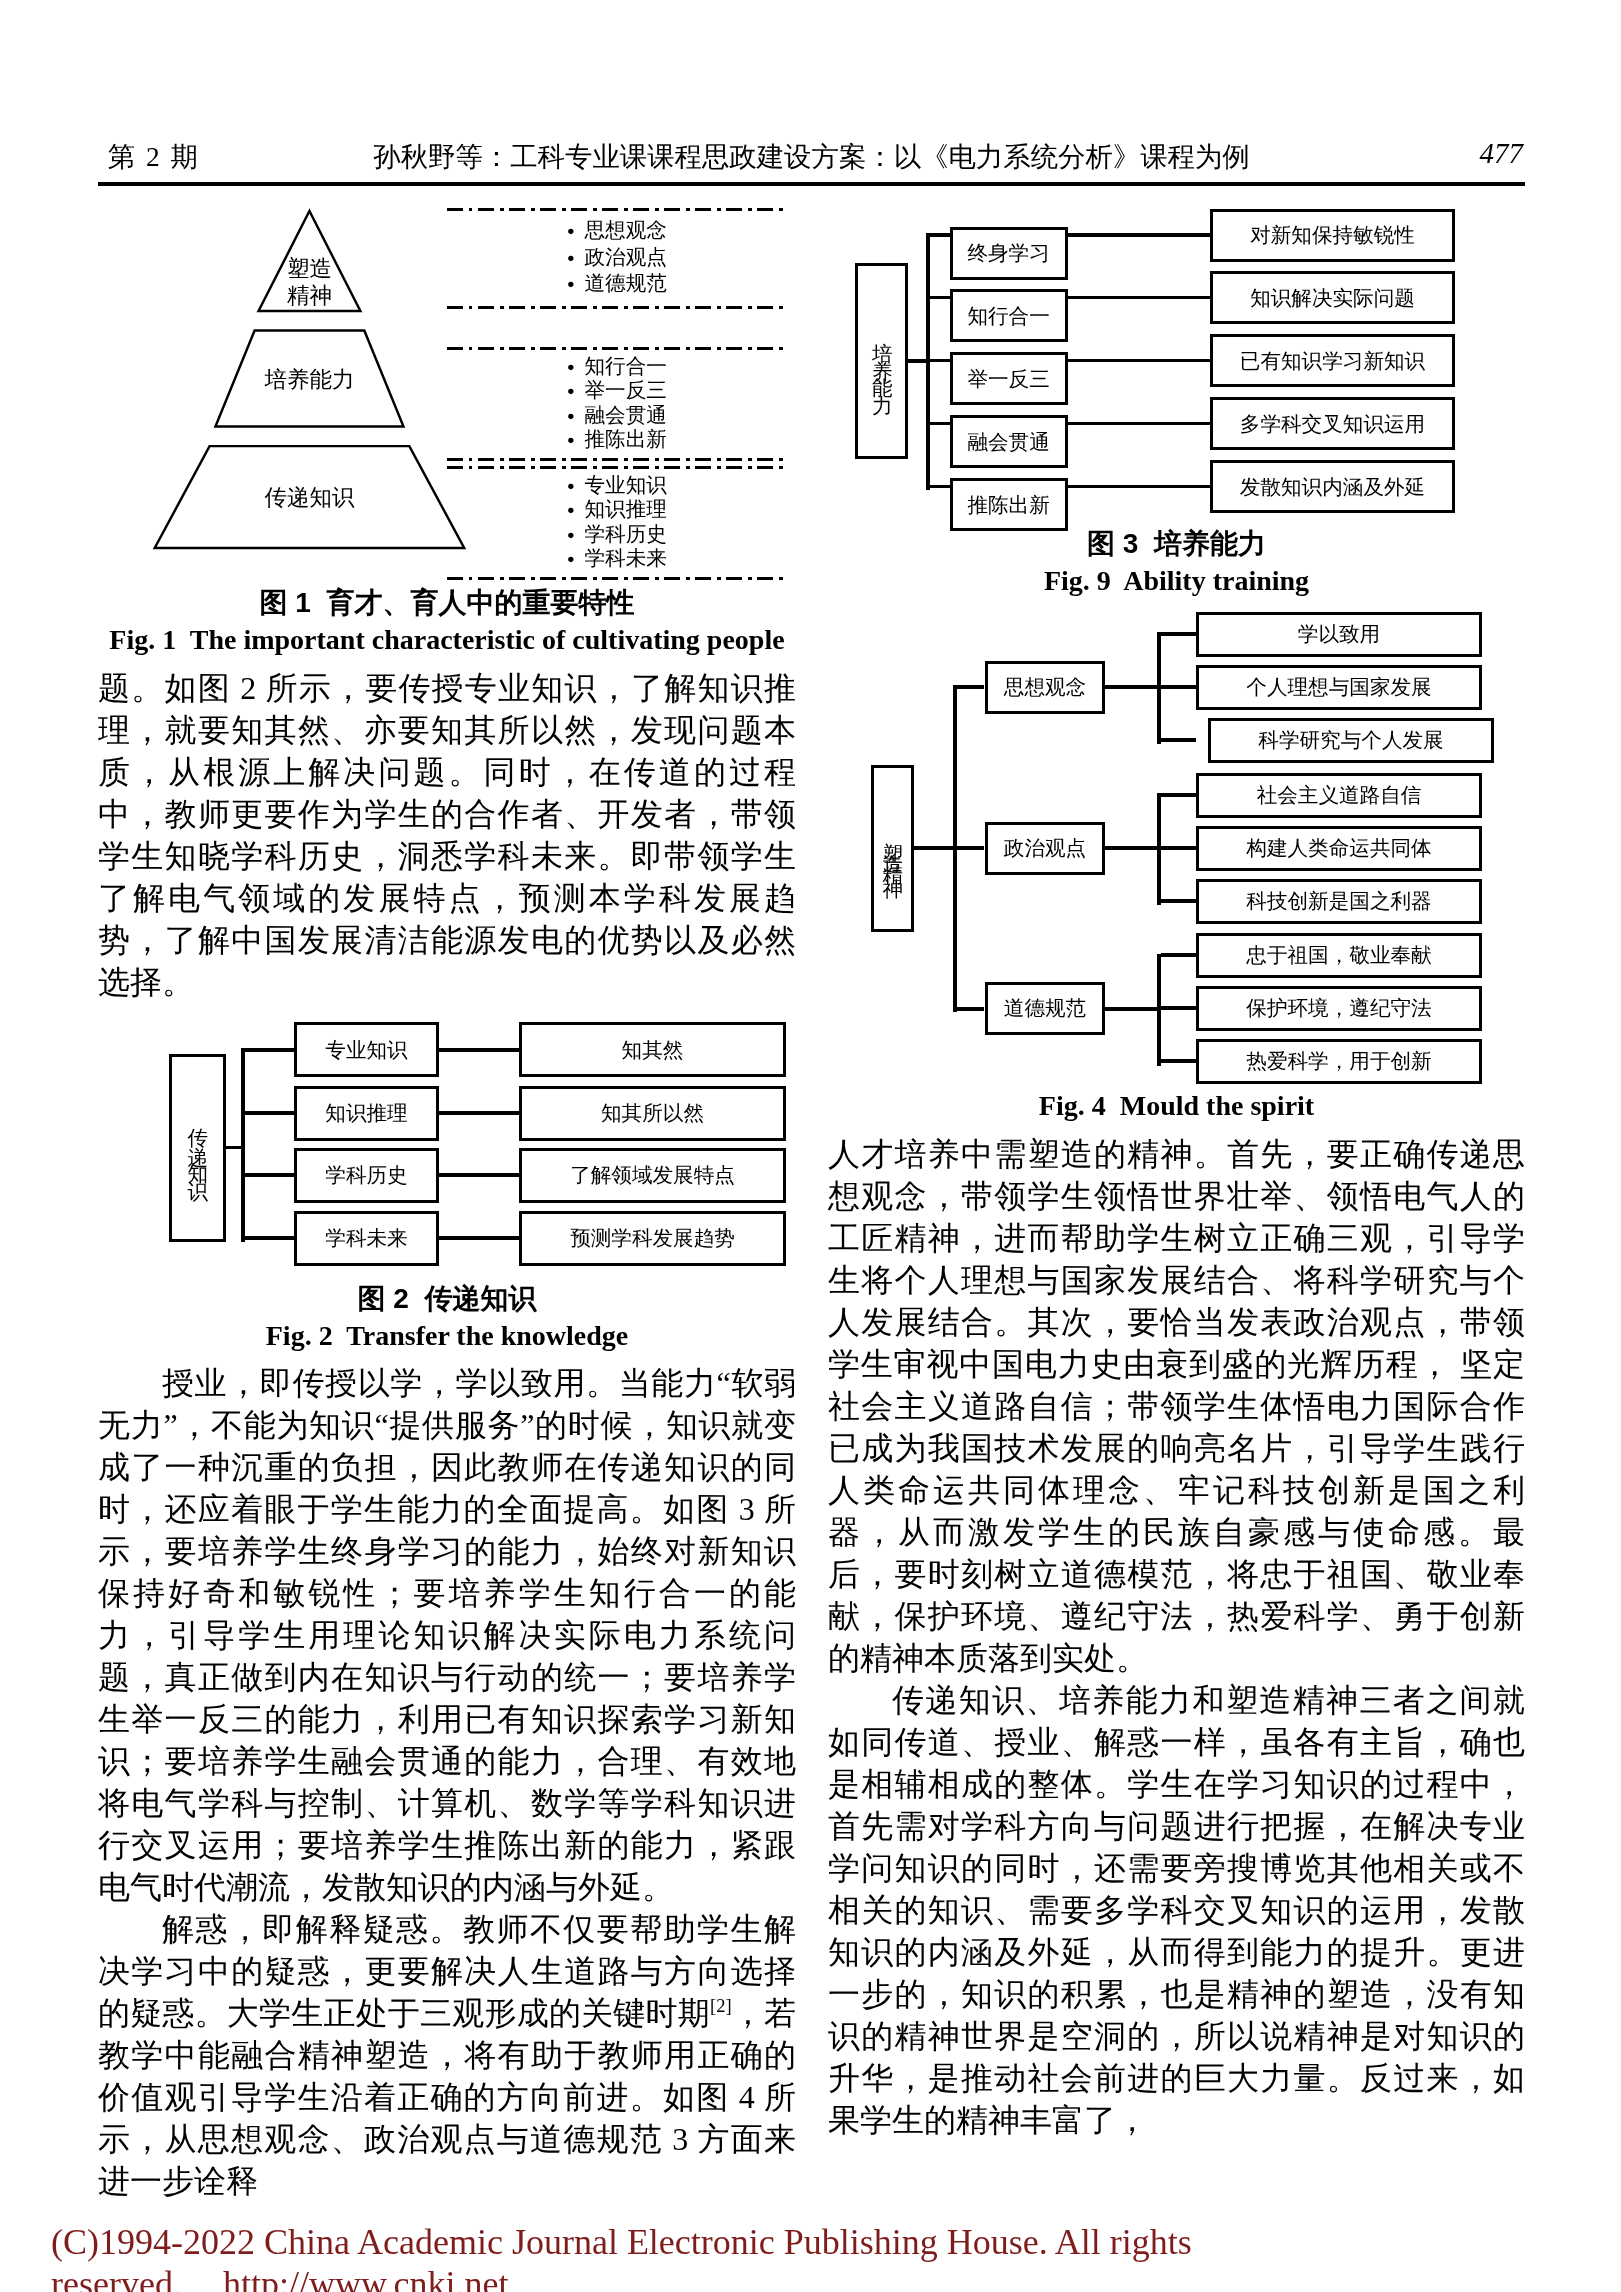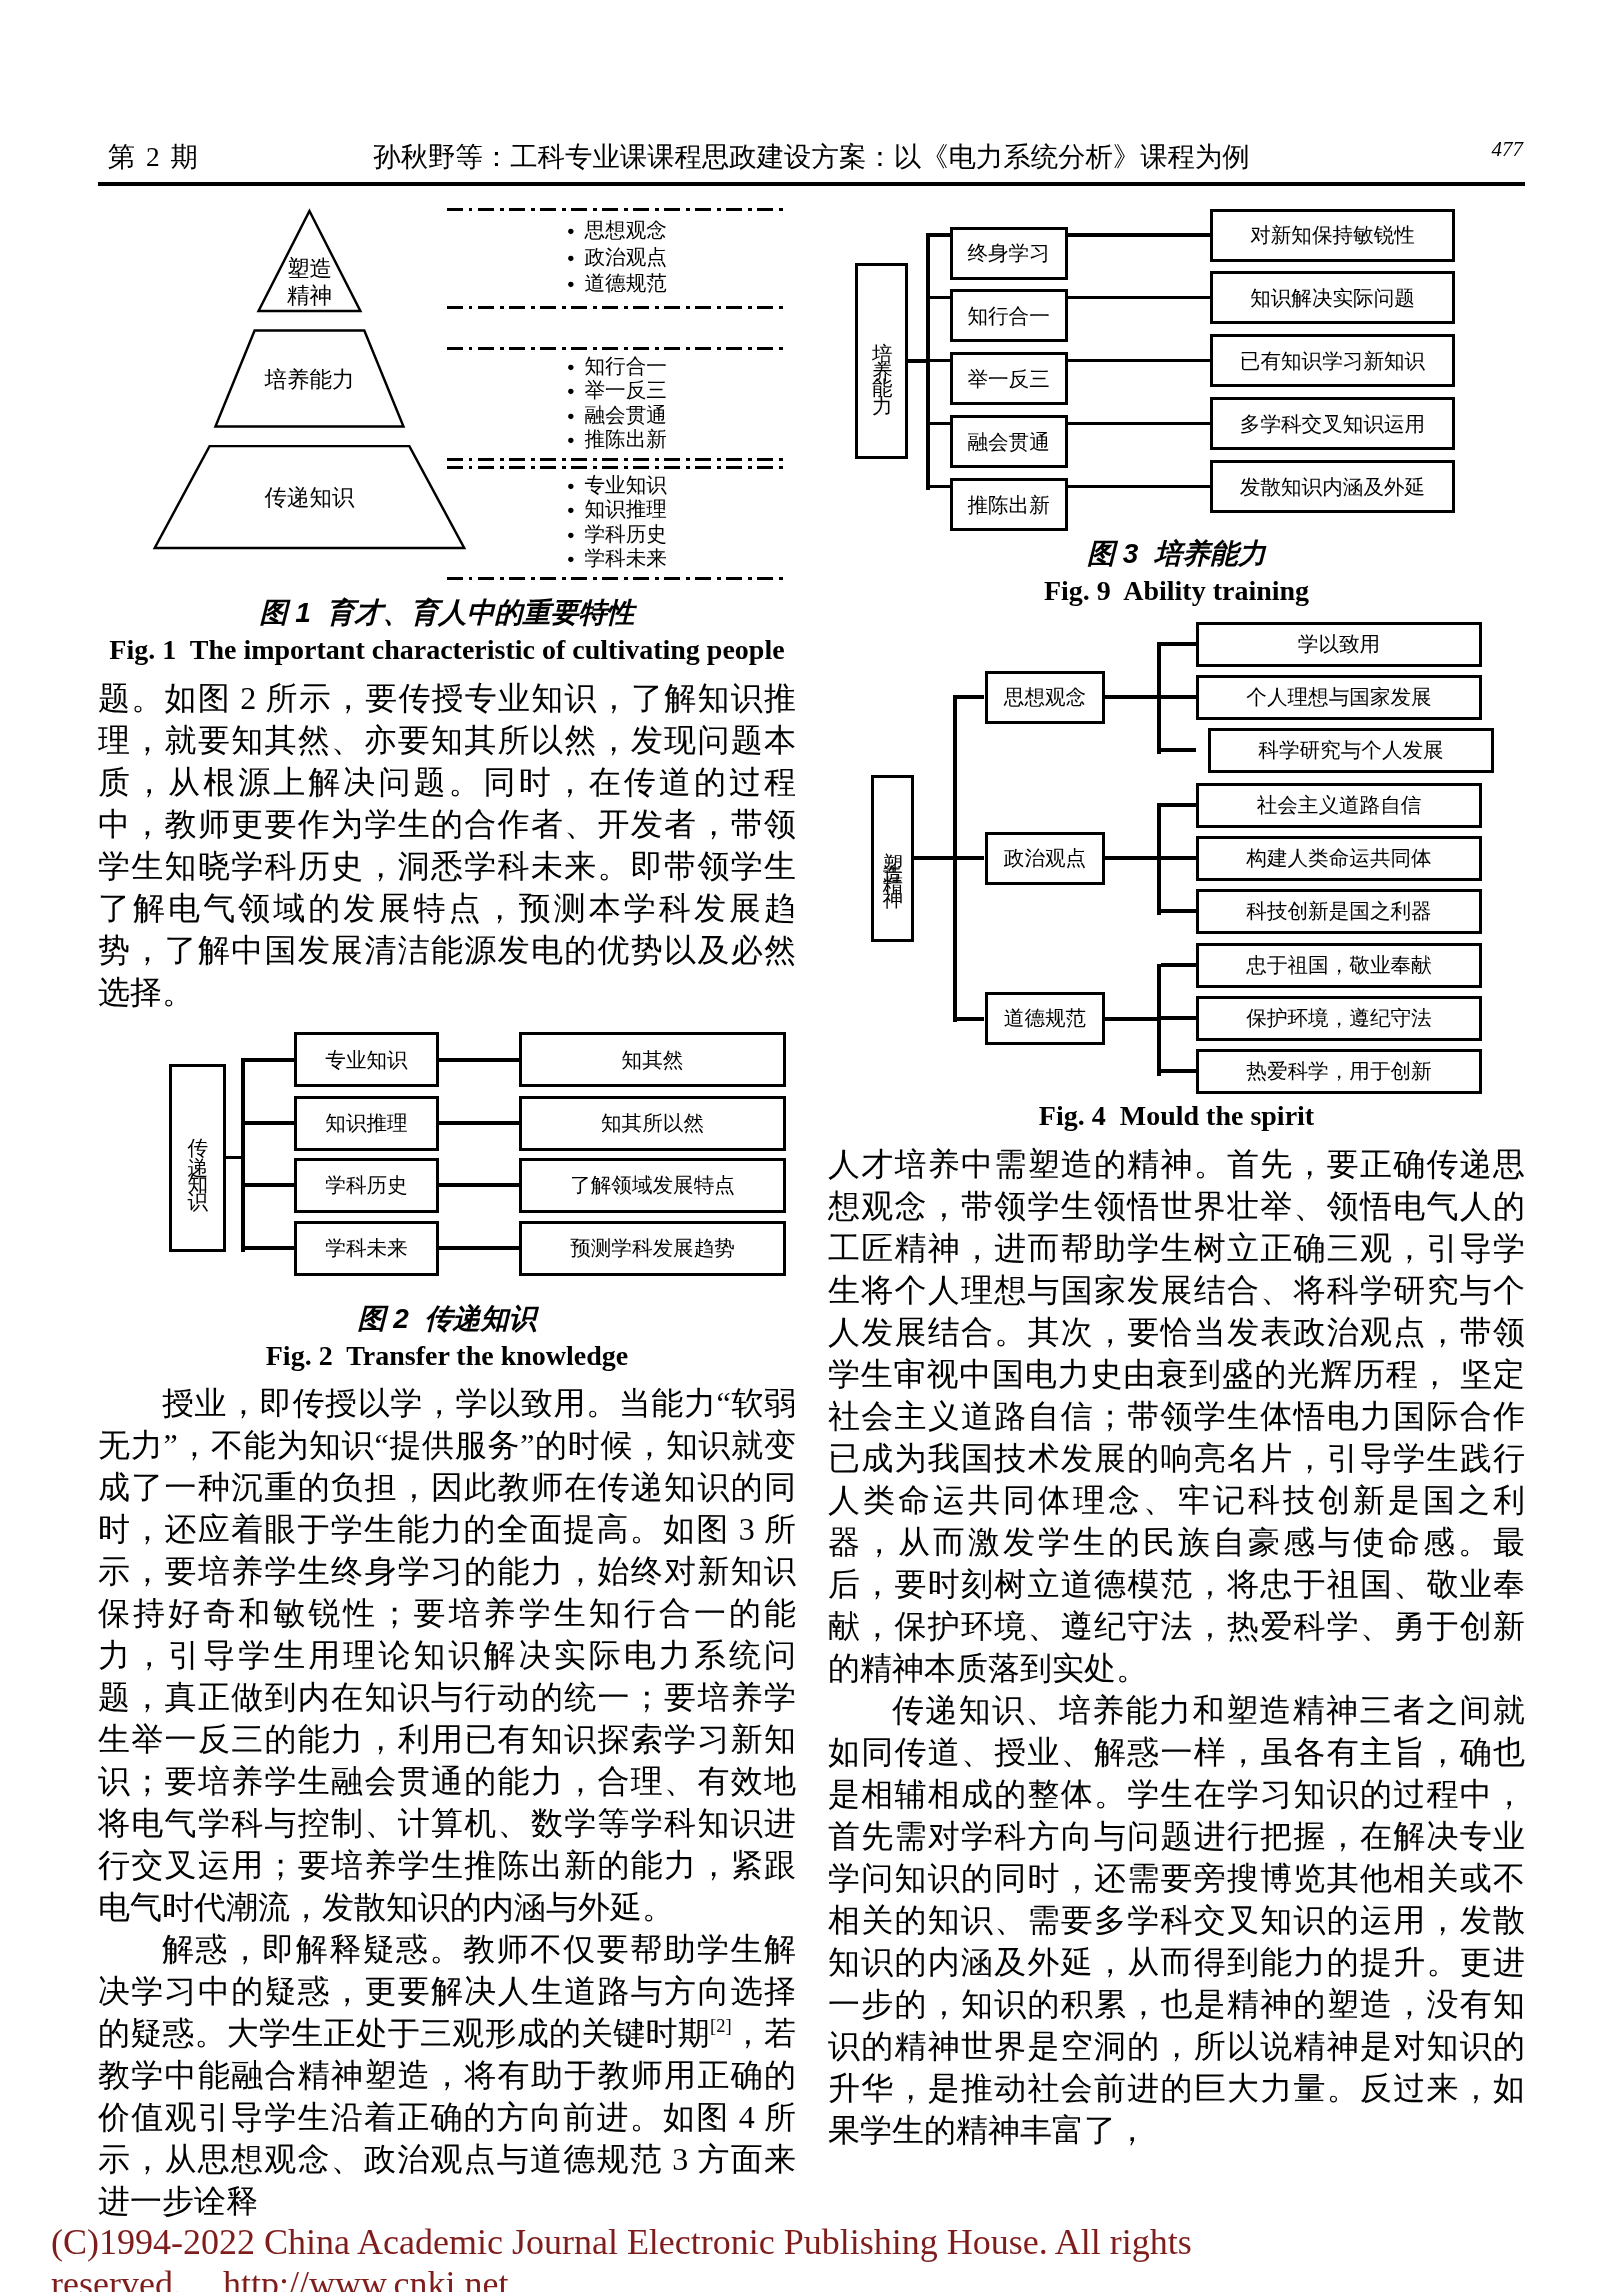--- a/index.html
+++ b/index.html
@@ -3,37 +3,37 @@
 <meta charset="utf-8">
 <style>
   html,body{margin:0;padding:0;background:#ffffff;}
   .page{position:relative;width:1621px;height:2293px;background:#ffffff;overflow:hidden;
         font-family:"Liberation Serif","DejaVu Serif",serif;color:#000;}
 
   
   .hdr{position:absolute;left:98px;top:135px;width:1427px;height:43px;font-size:27.4px;}
   .hdr .issue{position:absolute;left:9.8px;top:3.9px;letter-spacing:2px;}
   .hdr .htitle{position:absolute;left:0;right:0;top:3.9px;text-align:center;}
-  .hdr .pageno{position:absolute;right:2px;top:2px;font-style:italic;font-size:21px;}
+  .hdr .pageno{position:absolute;right:2px;top:2px;font-style:italic;font-size:29px;}
   .hrule{position:absolute;left:98px;top:182px;width:1427px;height:3.9px;background:#000;}
 
   
   .col{position:absolute;top:196px;width:698px;}
   .col-left{left:98px;}
   .col-right{left:828px;width:697px;}
 
   
   .para{font-size:32px;line-height:42px;text-align:justify;margin:0;
         font-family:"Liberation Serif","DejaVu Serif",serif;}
   .para.indent{text-indent:2em;}
   .para sup{font-size:0.58em;vertical-align:super;line-height:0;}
 
   
   .capzh{text-align:center;font-weight:bold;font-size:28px;line-height:35px;
-         margin:15px 0 2px;white-space:pre-wrap;font-family:"Liberation Sans","DejaVu Sans",sans-serif;font-style:italic;}
+         margin:5px 0 2px;white-space:pre-wrap;font-family:"Liberation Sans","DejaVu Sans",sans-serif;}
   .capen{text-align:center;font-weight:bold;font-size:28px;line-height:35px;
          margin:0 0 9.8px;white-space:pre-wrap;font-family:"Liberation Serif","DejaVu Serif",serif;}
 
   
   .fig{position:relative;}
   .fig *{box-sizing:border-box;}
   .t-root{position:absolute;border:3.9px solid #000;display:flex;align-items:center;justify-content:center;background:#fff;}
   .t-root .vtext{writing-mode:vertical-rl;text-orientation:upright;font-size:20.6px;letter-spacing:17.6px;line-height:1;}
   .t-trunk{position:absolute;width:3.9px;background:#000;}
   .t-hline{position:absolute;height:3.9px;background:#000;}

